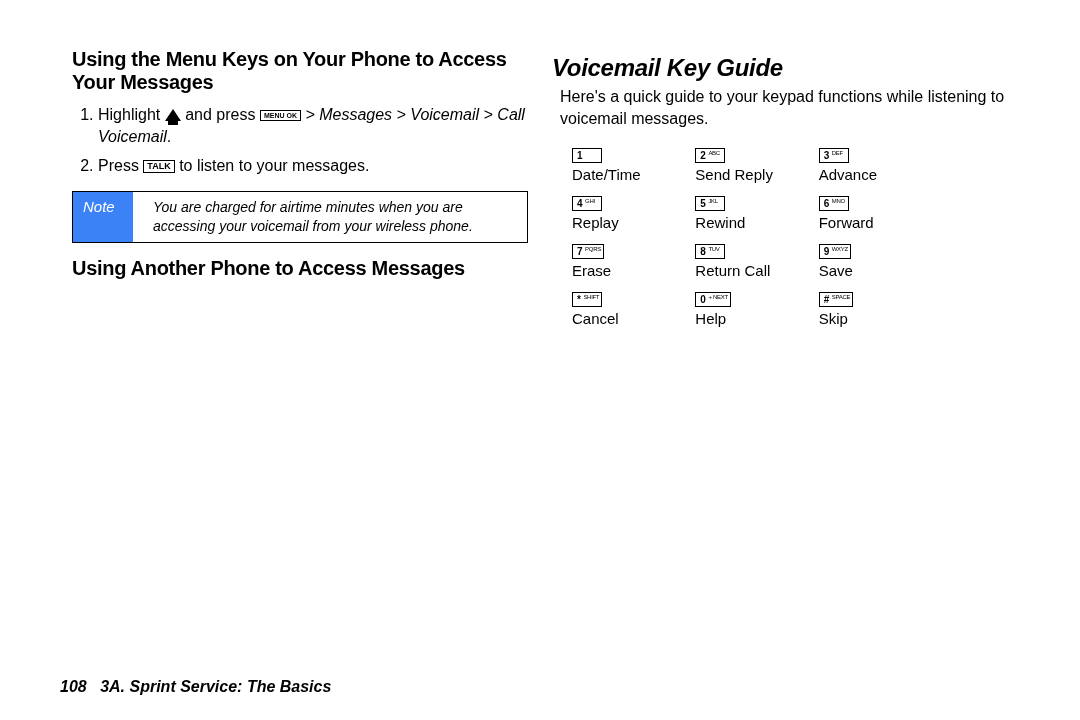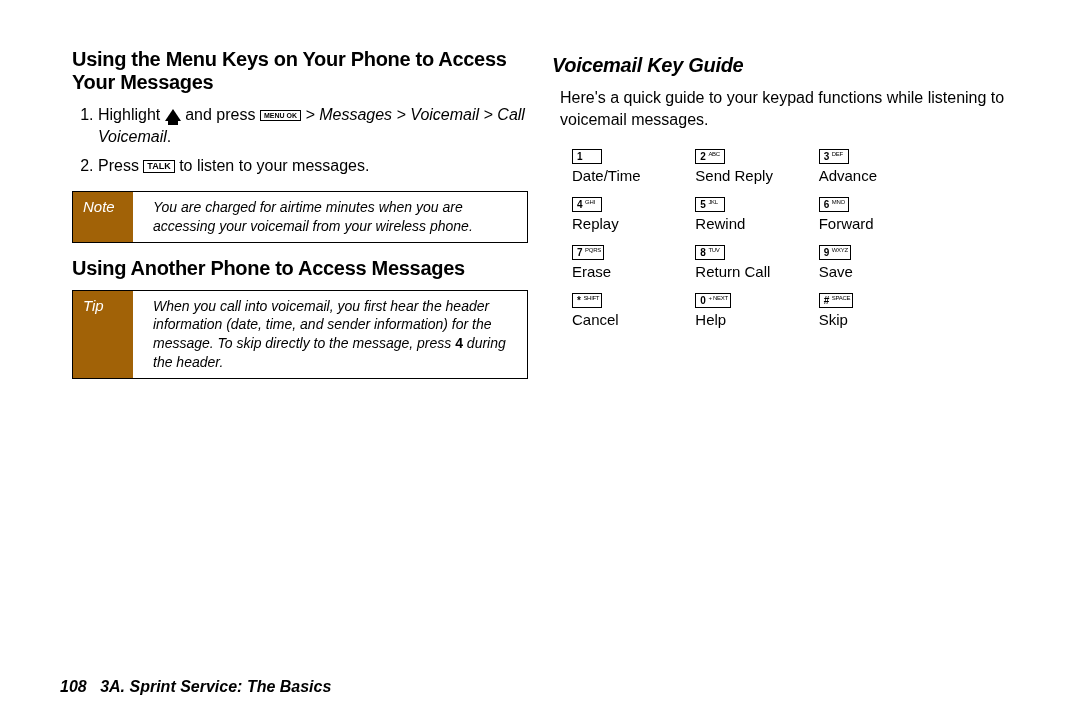--- a/index.html
+++ b/index.html
@@ -22,24 +22,24 @@
     flex: 1;
     padding: 0 12px;
   }
   h2.subheading {
     font-size: 20px;
     font-weight: bold;
     margin: 8px 0 10px 0;
     letter-spacing: -0.3px;
   }
   h1.keyguide {
-    font-size: 20px;
-    font-style: italic;
-    font-weight: bold;
-    margin: 14px 0 10px 0;
+    font-size: 24px;
+    font-style: italic;
+    font-weight: bold;
+    margin: 14px 0 4px 0;
     letter-spacing: -0.3px;
   }
   ol {
     padding-left: 26px;
     margin: 8px 0 14px 0;
   }
   ol li {
     font-size: 16px;
     margin-bottom: 8px;
     line-height: 1.35;
@@ -80,21 +80,21 @@
     height: 6px;
     background: #000;
   }
   .callout {
     display: flex;
     align-items: stretch;
     border: 1px solid #000;
     margin: 10px 0 14px 0;
   }
   .callout-label {
-    background: #a16207;
+    background: #3b82f6;
     color: #fff;
     font-style: italic;
     font-size: 15px;
     padding: 6px 10px;
     display: flex;
     align-items: flex-start;
     min-width: 40px;
   }
   .callout-body {
     font-style: italic;
@@ -176,26 +176,20 @@
     </ol>
 
     <div class="callout">
       <div class="callout-label">Note</div>
       <div class="callout-body">You are charged for airtime minutes when you are accessing your voicemail from your wireless phone.</div>
     </div>
 
     <h2 class="subheading">Using Another Phone to Access Messages</h2>
 
 
-    <div class="callout">
-      <div class="callout-label">Tip</div>
-      <div class="callout-body">
-        <span>When you call into voicemail, you first hear the header information (date, time, and sender information) for the message. To skip directly to the message, press </span><b style="font-style:normal;">4</b><span> during the header.</span>
-      </div>
-    </div>
   </div>
 
   <div class="col">
     <h1 class="keyguide">Voicemail Key Guide</h1>
     <p class="intro">Here's a quick guide to your keypad functions while listening to voicemail messages.</p>
 
     <div class="key-grid">
 
       <div class="key-cell">
         <span class="key-icon"><span>1</span><span class="sub"></span></span>

